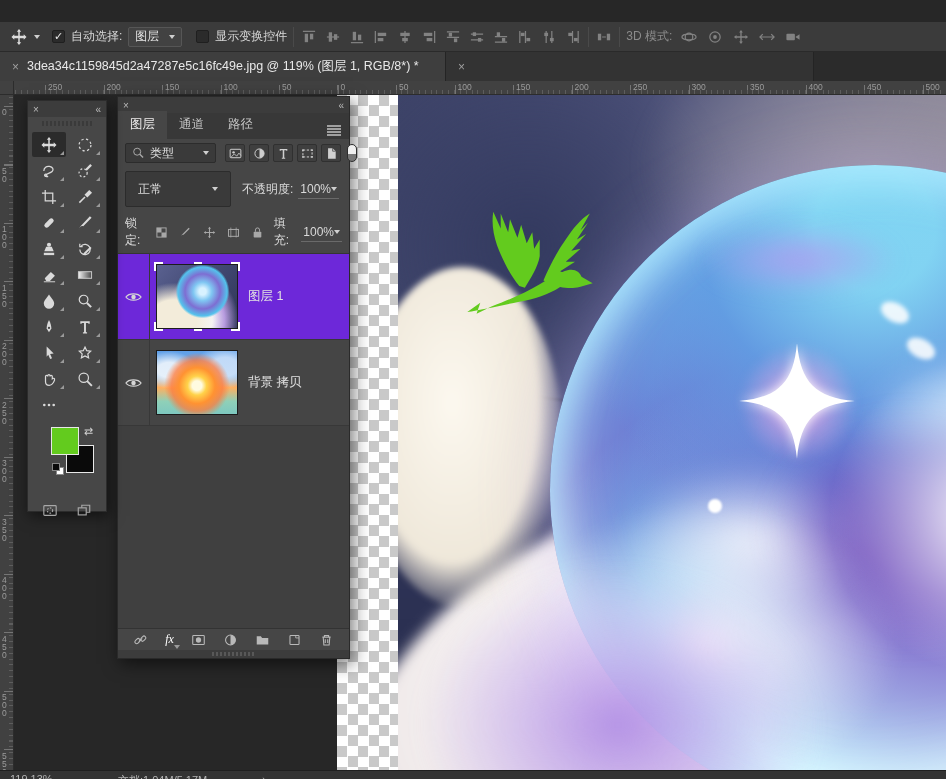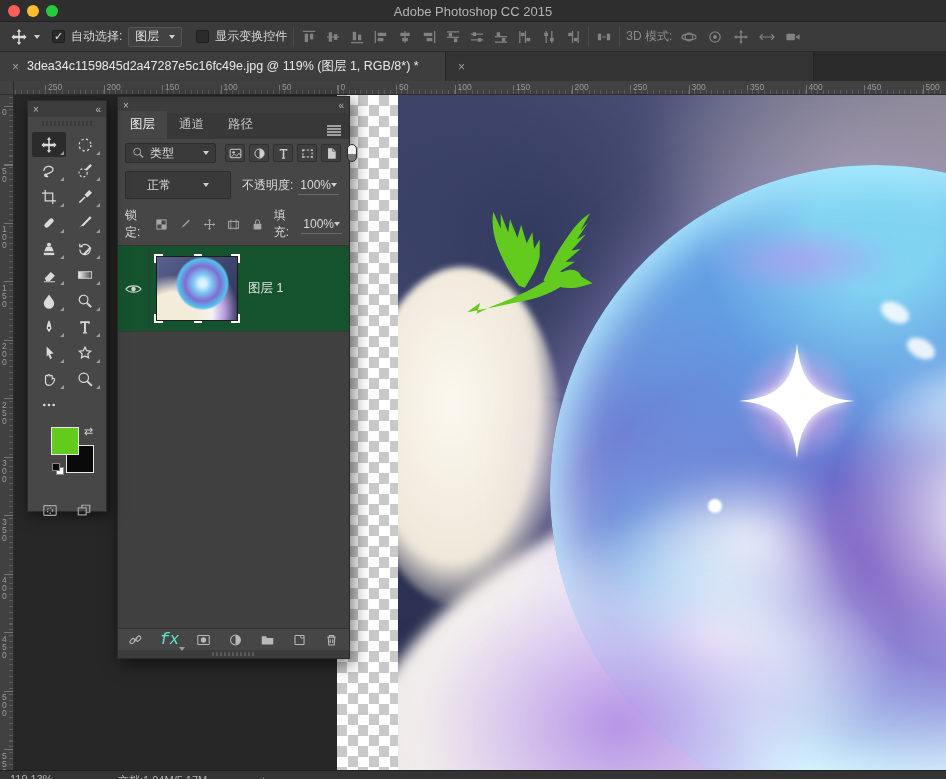--- a/index.html
+++ b/index.html
@@ -133,28 +133,28 @@
   .lp-tab.active { background:#464646; color:#eceaea; }
   #lp-menu { margin-left:auto; padding:0 8px; color:#c2c2c2; }
   .lp-row { display:flex; align-items:center; padding:4px 7px; gap:5px; }
   .search-dd { background:#3a3a3a; border:1px solid #2c2c2c; border-radius:2px; height:20px;
     display:inline-flex; align-items:center; gap:5px; padding:0 6px; flex:0 0 auto; color:#e0e0e0; }
   .filter-icons { display:flex; gap:4px; margin-left:4px; align-items:center; color:#cfcfcf; }
   .filter-icons .fi { width:20px; height:18px; display:inline-flex; align-items:center; justify-content:center;
     background:#3f3f3f; border:1px solid #303030; border-radius:2px; }
   .filter-icons svg { width:13px; height:13px; }
   .pill { width:10px; height:18px; border-radius:5px; background:linear-gradient(#f0f0f0 0 55%, #777 55%); border:1px solid #2e2e2e; margin-left:2px; }
-  .blend-dd { background:#3a3a3a; border:1px solid #2c2c2c; border-radius:2px; height:28px; width:106px;
-    display:inline-flex; align-items:center; justify-content:space-between; padding:0 21px; }
+  .blend-dd { background:#3a3a3a; border:1px solid #2c2c2c; border-radius:2px; height:36px; width:106px;
+    display:inline-flex; align-items:center; justify-content:space-between; padding:0 12px; }
   .val-dd { display:inline-flex; align-items:center; border-bottom:1px solid #6a6a6a; height:20px; padding:0 2px; }
   .lock-icons { display:flex; gap:6px; align-items:center; color:#d0d0d0; }
   .lock-icons svg { width:13px; height:13px; }
   #layer-rows { flex:0 0 auto; border-top:1px solid #353535; }
   .layer-row { position:relative; height:86px; display:flex; align-items:center; background:#454545; border-bottom:1px solid #383838; }
-  .layer-row.selected { background:#14532d; }
+  .layer-row.selected { background:#6d28d9; }
   .eye-well { width:32px; align-self:stretch; display:flex; align-items:center; justify-content:center;
     border-right:1px solid #383838; color:#d6d6d6; }
   .eye-well svg { width:17px; height:12px; }
   .eye-empty { width:13px; height:13px; border:1px solid #747474; background:#3e3e3e; }
   .thumb-cell { position:relative; margin-left:6px; width:82px; height:65px; flex:0 0 auto; }
   .thumb { position:absolute; inset:0; border:1px solid #1c1c1c; overflow:hidden; }
   .thumb svg.bird-t { position:absolute; inset:4px 6px; width:70px; height:55px; }
   .thumb--bird { background:conic-gradient(#fff 0 25%, #c6c6c6 0 50%, #fff 0 75%, #c6c6c6 0); background-size:11px 11px; }
   .thumb--bubble, .thumb--bubble2 { background:
       radial-gradient(circle at 57% 42%, #d8f2ff 0 6%, #7fc6f2 16%, #7e6ed2 30%, #54c2ec 42%, rgba(84,194,236,0) 46%),
@@ -178,21 +178,21 @@
     border:1px solid #141414; display:flex; align-items:center; justify-content:center; color:#e6e6e6; }
   .shape-badge svg { width:12px; height:10px; }
   .layer-name { margin-left:10px; color:#e2e2e2; font-size:12.5px; flex:1; }
   .layer-lock { margin-right:16px; color:#d8d8d8; }
   .layer-lock svg { width:12px; height:14px; }
   #lp-empty { flex:1; background:#404040; }
   #lp-bottombar { height:22px; background:#464646; border-top:1px solid #333;
     display:flex; align-items:center; justify-content:center; gap:17px; color:#b9b9b9; }
   #lp-bottombar .bi { position:relative; display:inline-flex; align-items:center; }
   #lp-bottombar svg { width:15px; height:14px; }
-  #fx-label { font-family:Liberation Mono, monospace; font-style:italic; font-size:16px; color:#5eead4; }
+  #fx-label { font-family:Liberation Serif, serif; font-style:italic; font-size:12px; color:#ffffff; }
   .mini-tri { position:absolute; right:-6px; bottom:-2px; border-left:3px solid transparent; border-right:3px solid transparent; border-top:4px solid #9a9a9a; }
   #lp-grip { height:8px; background:#3c3c3c; display:flex; align-items:center; justify-content:center; }
   #lp-grip i { width:44px; height:4px; background:repeating-linear-gradient(90deg,#585858 0 2px,transparent 2px 4px); }
 
   
   #statusbar { position:absolute; left:0; top:770px; width:946px; height:9px; background:#333333;
     border-top:1px solid #1f1f1f; overflow:hidden; color:#b5b5b5; font-size:11px; }
   #statusbar span { position:absolute; top:2px; }
 </style>
 </head>
@@ -201,26 +201,20 @@
 <svg width="0" height="0" style="position:absolute">
   <defs>
     <path id="bird-path" d="M6 126 L20 116 L16 128 L32 120 C54 112 70 104 84 96 C98 88 106 83 114 81 C122 79 127 83 129 88 L141 95 L127 99 C119 101 112 100 106 99 C94 107 78 112 62 115 C42 119 20 124 6 126 Z
       M62 98 C52 86 44 70 38 54 C34 42 32 30 34 18 L42 36 L42 20 L50 40 L52 26 L60 46 L64 32 L70 52 L76 40 L78 58 L84 48 L84 66 C82 78 74 90 68 100 Z
       M88 92 C94 78 102 62 112 48 C120 36 128 26 138 20 L128 38 L136 30 L124 48 L134 42 L118 60 L128 58 L112 72 L122 72 L106 82 L114 86 C106 90 98 92 92 94 Z"></path>
   </defs>
 </svg>
 
 <div id="app">
 
-  <div id="titlebar">
-    <span class="traffic" style="left:8px;background:#ff5f57"></span>
-    <span class="traffic" style="left:27px;background:#febc2e"></span>
-    <span class="traffic" style="left:46px;background:#28c840"></span>
-    <div id="win-title">Adobe Photoshop CC 2015</div>
-  </div>
 
   <div id="optionsbar">
     <div class="opt-group" style="margin-left:10px">
       <span class="ticon" style="color:#dcdcdc">
           <svg viewBox="0 0 17 17" fill="none" stroke="currentColor" stroke-width="1.3">
             <path fill="currentColor" stroke="none" d="M8.5 0l2.3 3H9.3v4.2h4.2V5.7l3 2.8-3 2.8v-1.5H9.3V14h1.5l-2.3 3-2.3-3h1.5V9.8H3.5v1.5l-3-2.8 3-2.8v1.5h4.2V3H6.2z"></path>
           </svg>
         </span>
       <span class="chev"></span>
     </div>
@@ -718,20 +712,32 @@
         <div class="layer-row selected">
           <div class="eye-well">
             <svg viewBox="0 0 18 12">
               <path fill="none" stroke="currentColor" stroke-width="1.3" d="M1 6C4 1.5 14 1.5 17 6 14 10.5 4 10.5 1 6z"></path>
               <circle cx="9" cy="6" r="2.4" fill="currentColor"></circle>
             </svg>
           </div>
           <div class="thumb-cell"><div class="thumb thumb--bubble"></div><span class="sel-corners"><span class="c1"></span><span class="c2"></span><span class="c3"></span><span class="c4"></span><span class="cm1"></span><span class="cm2"></span></span></div>
           <div class="layer-name">图层 1</div>
         </div>
+        <div class="layer-row">
+          <div class="eye-well">
+            <svg viewBox="0 0 18 12">
+              <path fill="none" stroke="currentColor" stroke-width="1.3" d="M1 6C4 1.5 14 1.5 17 6 14 10.5 4 10.5 1 6z"></path>
+              <circle cx="9" cy="6" r="2.4" fill="currentColor"></circle>
+            </svg>
+          </div>
+          <div class="thumb-cell">
+            <div class="thumb thumb--sunset"></div>
+          </div>
+          <div class="layer-name">背景 拷贝</div>
+        </div>
       </div>
     <div id="lp-empty"></div>
     <div id="lp-bottombar">
       <span class="bi">
           <svg viewBox="0 0 17 17" fill="none" stroke="currentColor" stroke-width="1.3">
             <path d="M6.5 10.5l4-4" stroke-width="1.4"></path>
             <rect x="1.5" y="7.5" width="7" height="4.5" rx="2.2" transform="rotate(-45 5 10)"></rect>
             <rect x="8.5" y="4.5" width="7" height="4.5" rx="2.2" transform="rotate(-45 12 7)"></rect>
           </svg>
         </span>

